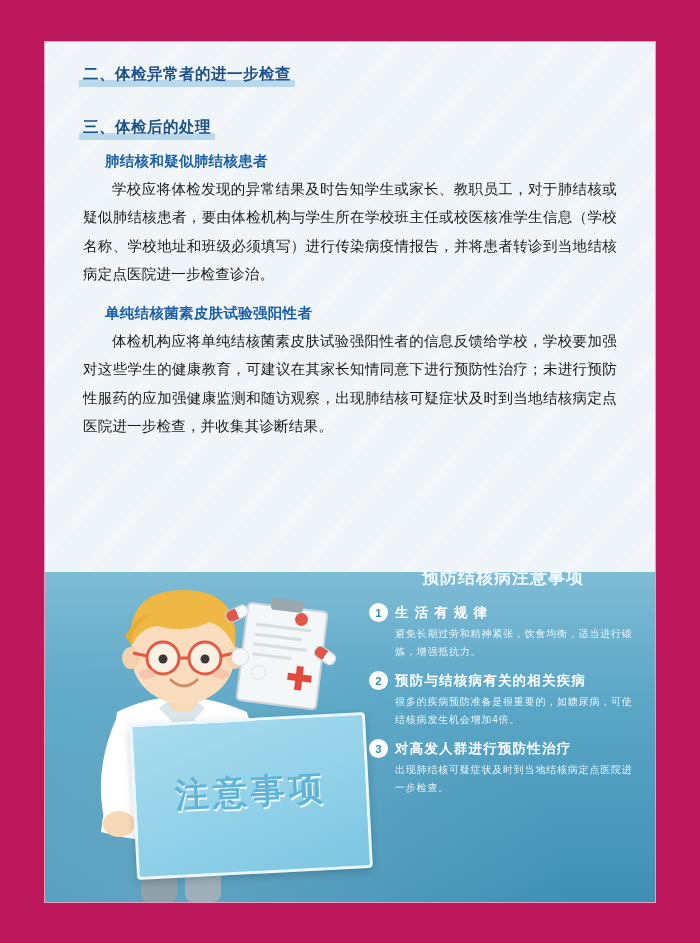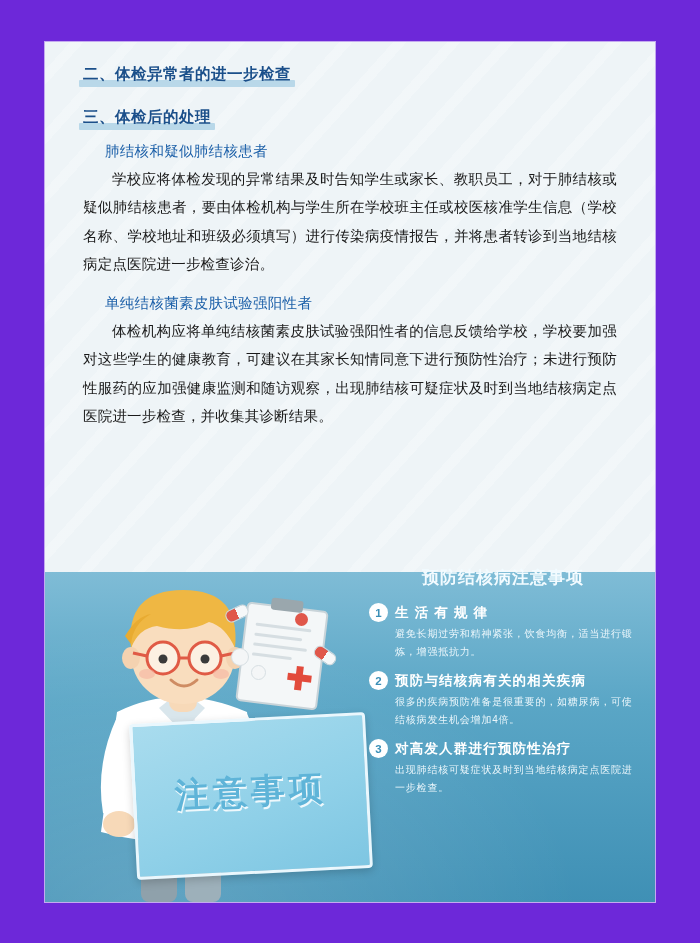--- a/index.html
+++ b/index.html
@@ -10,21 +10,21 @@
     width: 700px;
     height: 943px;
     background: #cfe7ef;
     font-family: "Liberation Sans", sans-serif;
     overflow: hidden;
   }
   .page {
     position: relative;
     width: 700px;
     height: 943px;
-    background: #6d28d9;
+    background: #be185d;
     box-sizing: border-box;
   }
   .paper {
     position: absolute;
     left: 45px;
     top: 42px;
     width: 610px;
     height: 860px;
     background: #eef4f7;
     box-shadow: 0 0 0 1px rgba(255,255,255,0.6);
@@ -83,21 +83,21 @@
     font-size: 14.5px;
     line-height: 1.95;
     color: #1a1a1a;
     text-align: justify;
     text-indent: 2em;
     letter-spacing: 0.2px;
   }
   .sub-head {
     margin: 14px 0 0 22px;
     font-size: 14.5px;
-    font-weight: normal;
+    font-weight: bold;
     color: #1b5fa8;
     letter-spacing: 0.3px;
   }
 
   
   .illo {
     position: absolute;
     left: 0;
     right: 0;
     bottom: 0;
@@ -252,21 +252,21 @@
 
     <div class="content">
 
       <div class="section-head-wrap">
         <span class="section-underline">
           <span class="hl"></span>
           <span class="txt section-head" style="margin:0;padding:0;">二、体检异常者的进一步检查</span>
         </span>
       </div>
 
-      <div class="section-head-wrap" style="margin-top:22px;">
+      <div class="section-head-wrap" style="margin-top:32px;">
         <span class="section-underline">
           <span class="hl"></span>
           <span class="txt section-head" style="margin:0;padding:0;">三、体检后的处理</span>
         </span>
       </div>
 
       <div class="sub-head">肺结核和疑似肺结核患者</div>
       <p class="body-text">学校应将体检发现的异常结果及时告知学生或家长、教职员工，对于肺结核或疑似肺结核患者，要由体检机构与学生所在学校班主任或校医核准学生信息（学校名称、学校地址和班级必须填写）进行传染病疫情报告，并将患者转诊到当地结核病定点医院进一步检查诊治。</p>
 
       <div class="sub-head">单纯结核菌素皮肤试验强阳性者</div>

